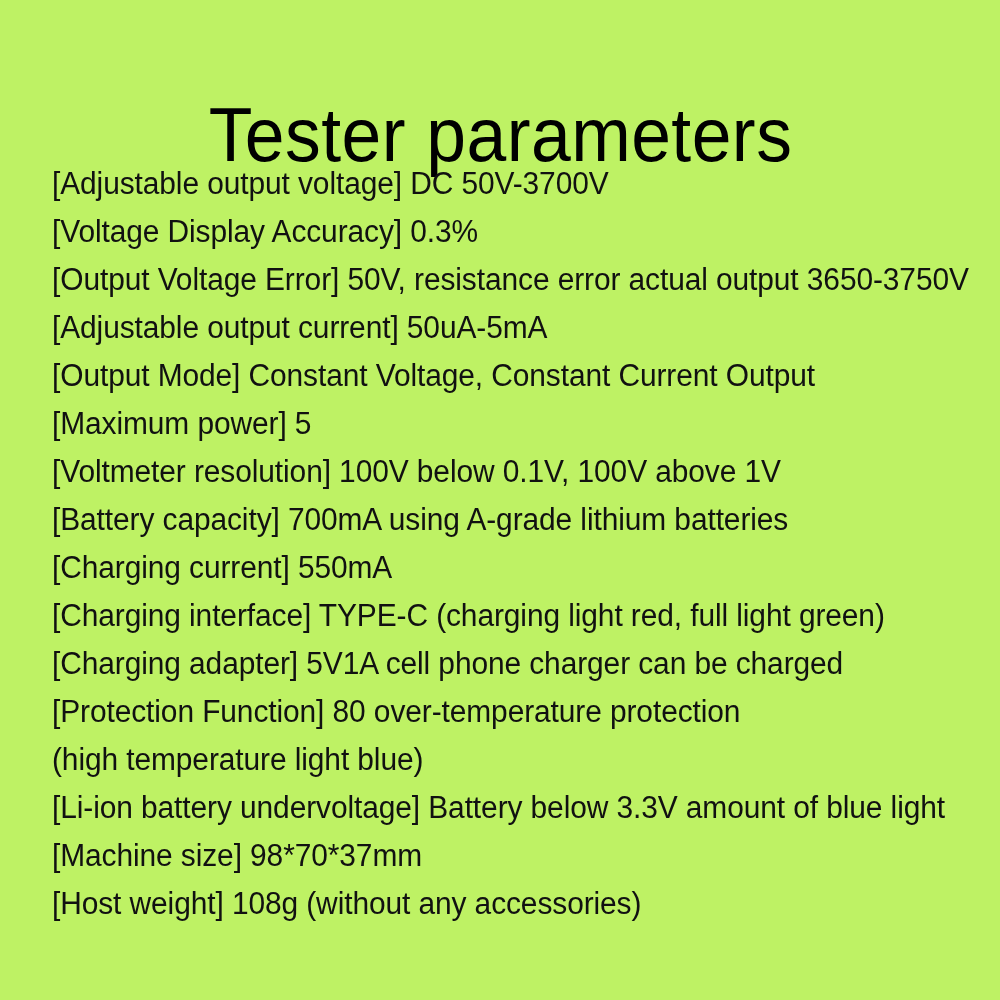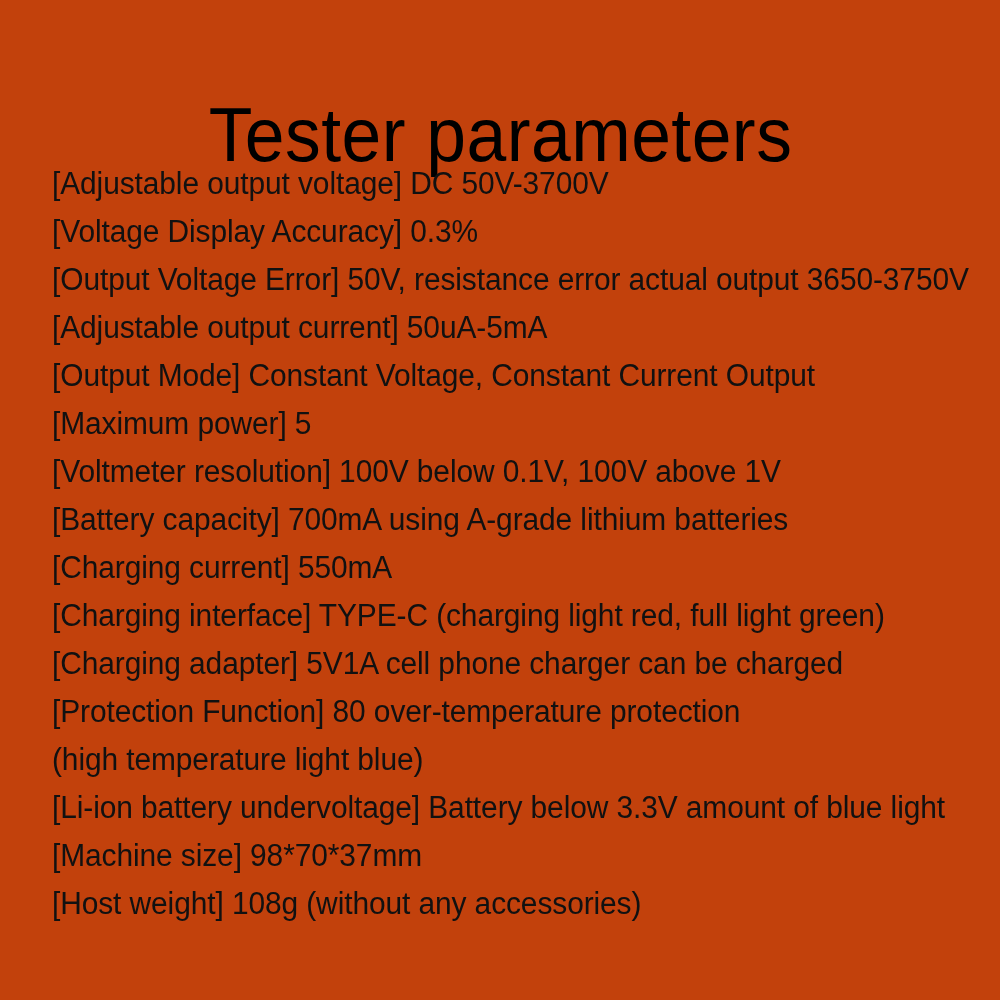--- a/index.html
+++ b/index.html
@@ -14,21 +14,21 @@
     font-family: "Liberation Sans", "DejaVu Sans", sans-serif;
     color: #0a0a0a;
     overflow: hidden;
     -webkit-font-smoothing: antialiased;
   }
 
   #page {
     position: relative;
     width: 1000px;
     height: 1000px;
-    background: #c2410c;
+    background: #bef264;
     box-sizing: border-box;
   }
 
   
   #title-block {
     position: absolute;
     top: 42px;
     left: 0;
     width: 1000px;
     text-align: center;

